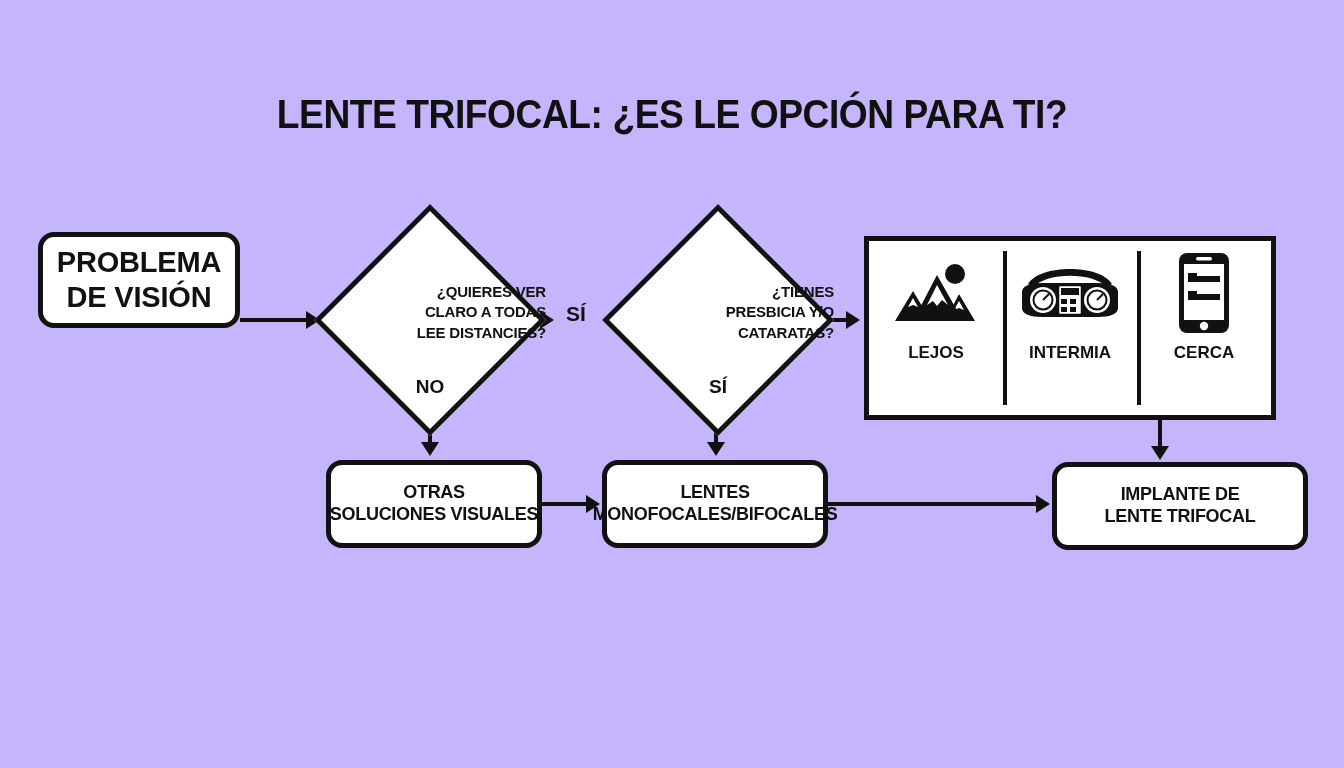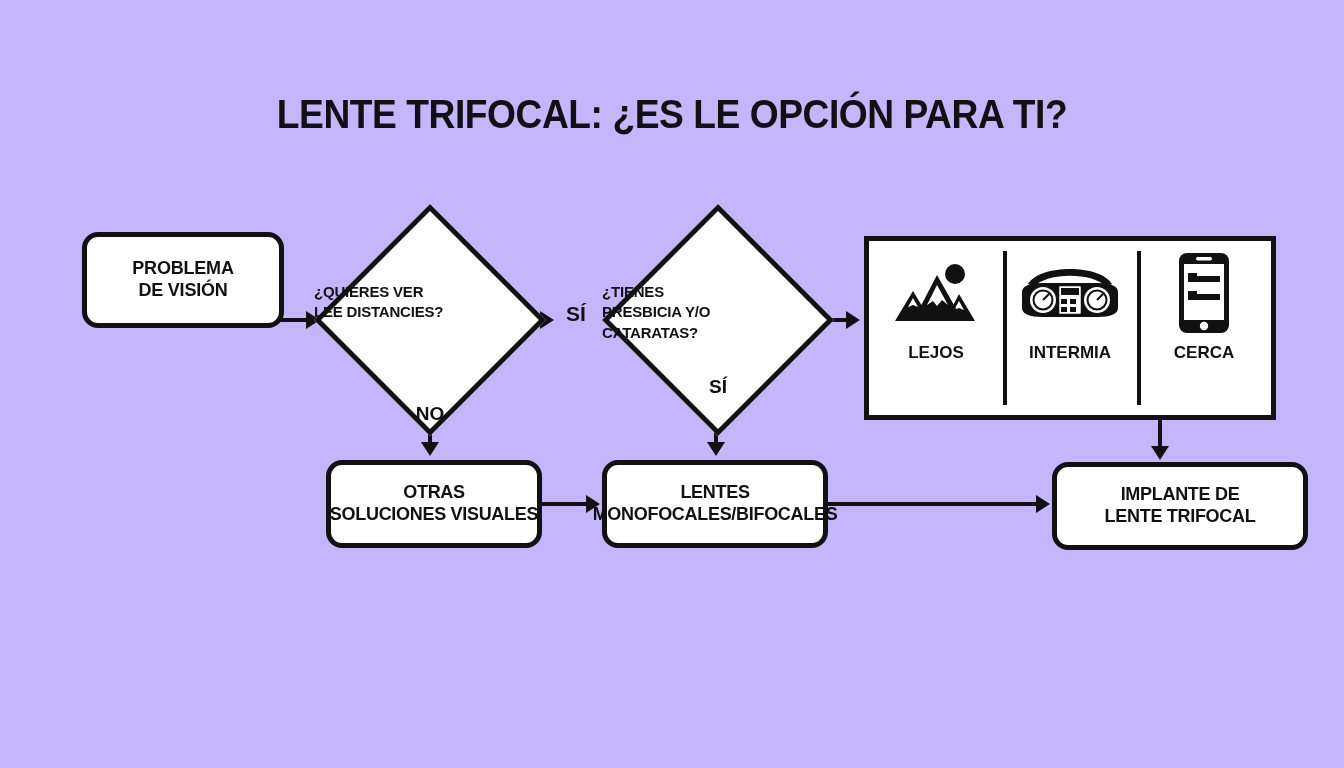--- a/index.html
+++ b/index.html
@@ -44,23 +44,22 @@
     justify-content: center;
     text-align: center;
     font-weight: 700;
     line-height: 1.22;
     z-index: 5;
   }
   .rbox .inner { white-space: nowrap; }
 
   #start-box {
     left: 38px;  top: 232px;  width: 202px; height: 96px;
-    font-size: 18px;
+    font-size: 29px;
     letter-spacing: -0.2px;
-    margin-left: 44px;
   }
   #other-box {
     left: 326px; top: 460px; width: 216px; height: 88px;
     font-size: 18px;
     letter-spacing: -0.3px;
   }
   #mono-box {
     left: 602px; top: 460px; width: 226px; height: 88px;
     font-size: 18px;
     letter-spacing: -0.3px;
@@ -89,39 +88,39 @@
     margin-top: -82px;
     box-sizing: border-box;
     border: 5px solid #111111;
     background: #ffffff;
     transform: rotate(45deg);
   }
   .diamond-text {
     position: absolute;
     left: 0;
     width: 232px;
-    text-align: left;
+    text-align: right;
     font-size: 15px;
     font-weight: 700;
     line-height: 1.35;
     letter-spacing: -0.2px;
     white-space: nowrap;
   }
   .diamond-answer {
     position: absolute;
     left: 0;
     width: 232px;
     text-align: center;
     font-size: 19px;
     font-weight: 700;
   }
 
   #diamond1 { left: 314px; top: 204px; }
   #diamond1 .diamond-text   { top: 78px; }
-  #diamond1 .diamond-answer { top: 172px; margin-top: 27px; }
+  #diamond1 .diamond-answer { top: 172px; }
 
   #diamond2 { left: 602px; top: 204px; }
   #diamond2 .diamond-text   { top: 78px; }
   #diamond2 .diamond-answer { top: 172px; }
 
   
   #edge-si {
     position: absolute;
     left: 548px;
     top: 302px;
@@ -220,20 +219,21 @@
     </div>
   </div>
 
   <div class="hline" style="left:240px; top:318px; width:70px;"></div>
   <div class="arrow-r" style="left:306px; top:311px;"></div>
 
   <div class="diamond-wrap" id="diamond1">
     <div class="diamond-shape"></div>
     <div class="diamond-text">
       <div>¿QUIERES VER</div>
+      <div>CLARO A TODAS</div>
       <div>LEE DISTANCIES?</div>
     </div>
     <div class="diamond-answer">NO</div>
   </div>
 
   <div class="hline" style="left:512px; top:318px; width:34px;"></div>
   <div class="arrow-r" style="left:540px; top:311px;"></div>
   <div id="edge-si">SÍ</div>
 
   <div class="diamond-wrap" id="diamond2">

